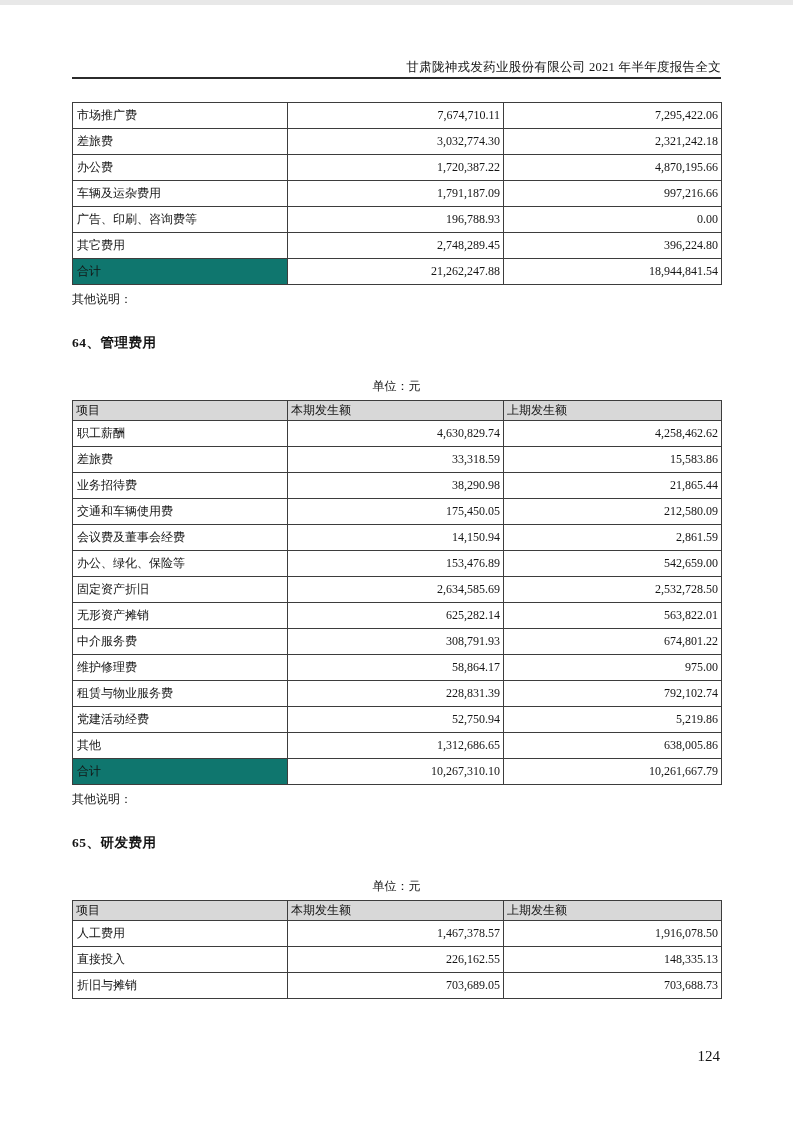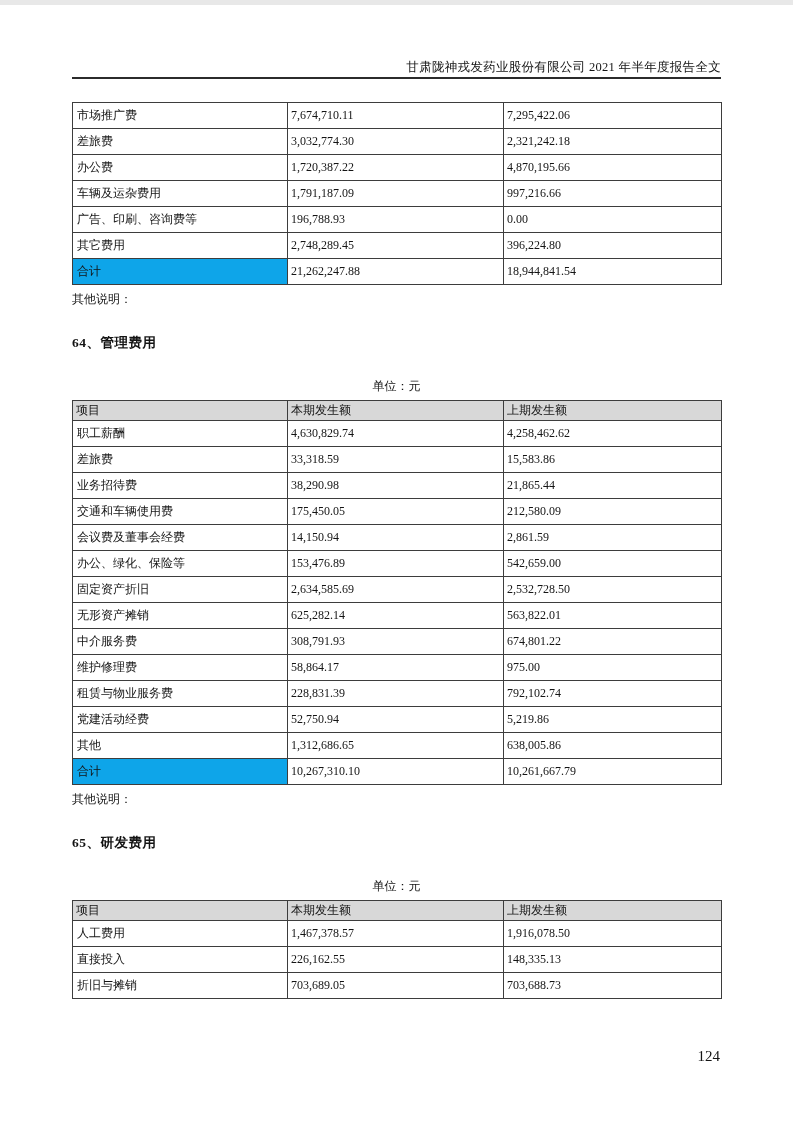--- a/index.html
+++ b/index.html
@@ -43,22 +43,22 @@
     white-space:nowrap;
   }
   table.fin-table th {
     height:20px;
     background:#d8d8d8;
     text-align:left;
     padding:0 3px;
   }
   table.fin-table td { height:26px; }
   td.label   { text-align:left;  padding:0 4px; }
-  td.current, td.prior { padding:0 3px; }
-  tr.total-row td.label { background:#0ea5e9; }
+  td.current, td.prior { text-align:right; padding:0 3px; }
+  tr.total-row td.label { background:#0f766e; }
 
   .table-first { margin-top:23px;border-radius:15px; }
   .note { margin-top:5px; font-size:12px; line-height:18px; }
   .section-title {
     margin-top:26px;
     font-size:13.5px;
     font-weight:bold;
     line-height:18px;
     letter-spacing:0.5px;
   }

